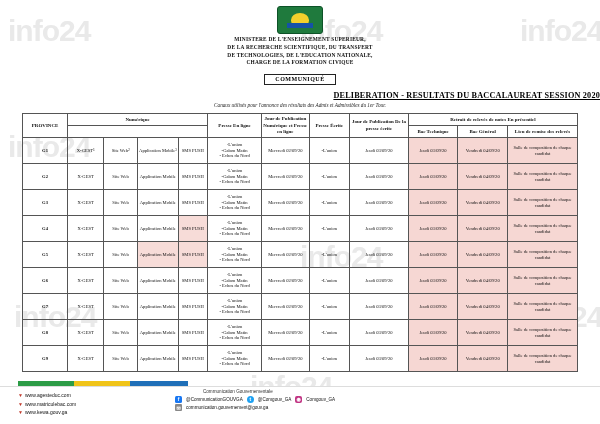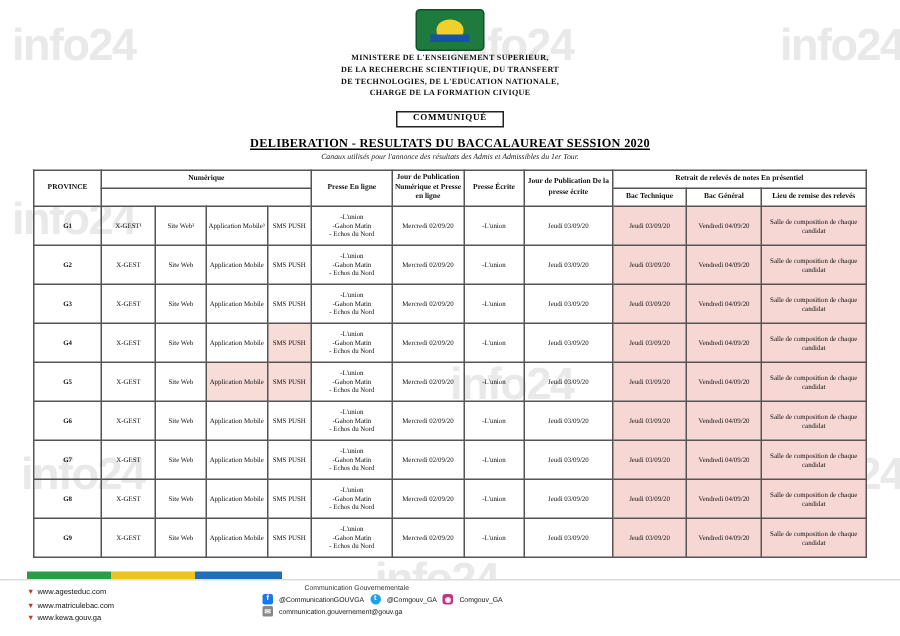--- a/index.html
+++ b/index.html
@@ -70,20 +70,21 @@
     font-size:6px;
     font-weight:bold;
     letter-spacing:0.5px;
   }
   .title {
     margin-top:6px;
     font-size:8.2px;
     font-weight:bold;
     text-decoration:underline;
     letter-spacing:0.2px;
+    text-align:right;
   }
   .subtitle {
     font-size:5.2px;
     font-style:italic;
     margin-top:2px;
     color:#222;
   }
 
   
   table.results {

